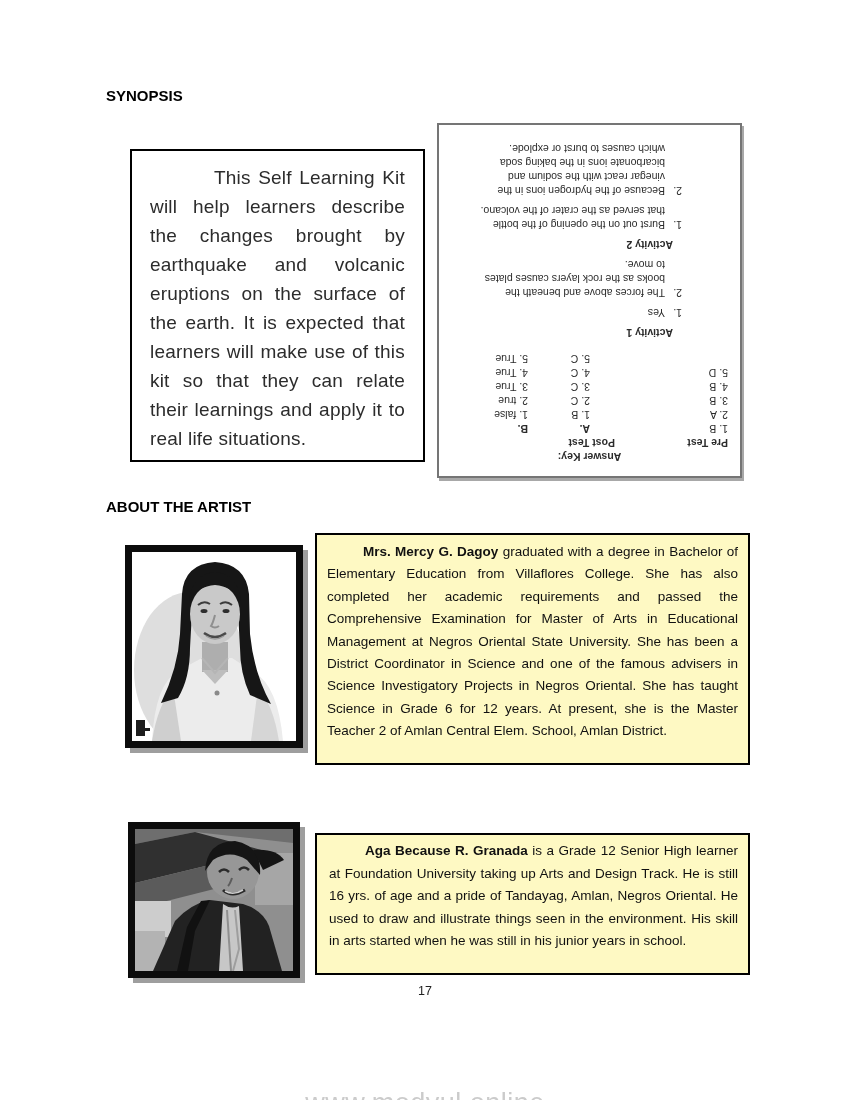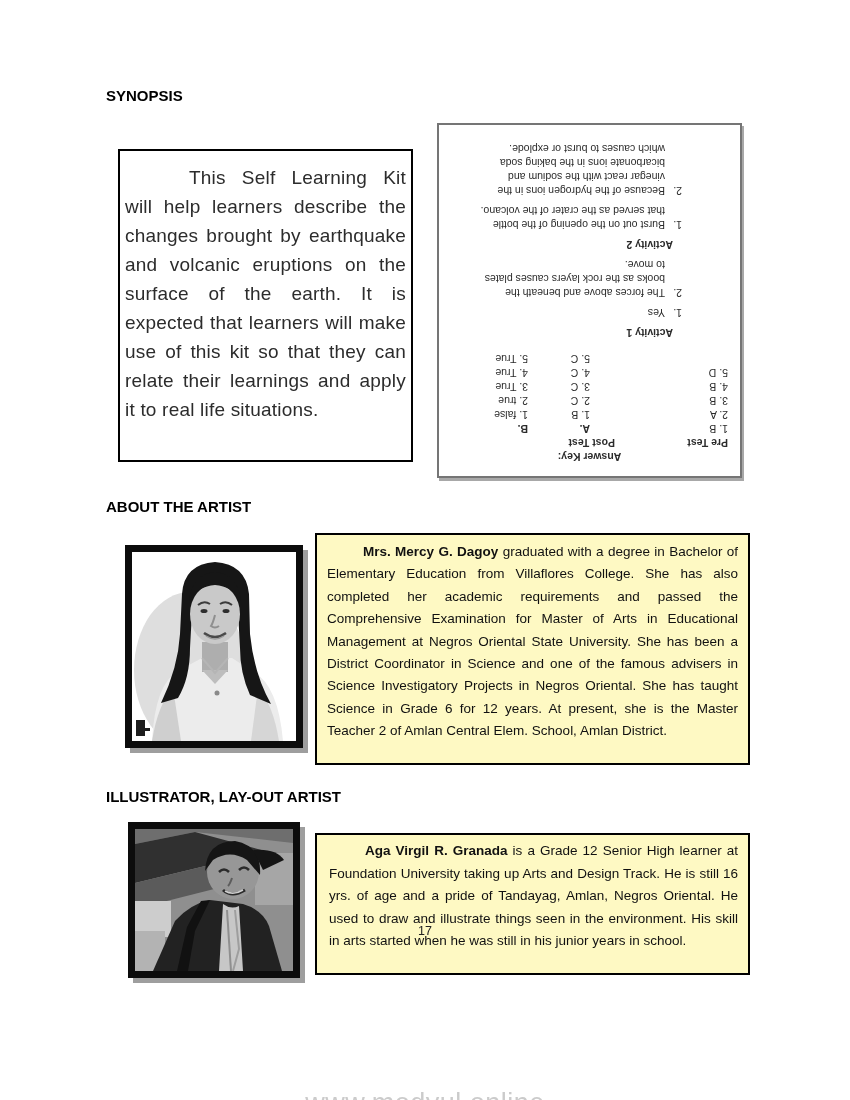--- a/index.html
+++ b/index.html
@@ -5,22 +5,22 @@
   html,body{margin:0;padding:0;background:#fff;}
   *{box-sizing:border-box;}
   .page{
     position:relative;width:850px;height:1100px;background:#ffffff;
     font-family:"Liberation Sans",sans-serif;color:#1a1a1a;overflow:hidden;
   }
   .h-label{position:absolute;left:106px;font-size:15px;font-weight:bold;color:#000;}
 
   
   .syn-box{
-    position:absolute;left:118px;top:149px;width:295px;height:313px;
-    border:2px solid #000;padding:12px 5px;
+    position:absolute;left:130px;top:149px;width:295px;height:313px;
+    border:2px solid #000;padding:12px 18px;
   }
   .syn-text{
     font-size:19px;line-height:29px;text-align:justify;color:#2c2c2c;
     text-indent:64px;letter-spacing:0.2px;
   }
 
   
   .ak-box{
     position:absolute;left:437px;top:123px;width:305px;height:355px;
     border:2px solid #757575;box-shadow:2px 3px 0 #a8a8a8;background:#fff;
@@ -57,21 +57,21 @@
   
   .bio-box{
     position:absolute;border:2px solid #000;background:#fef9c3;
     font-size:13.5px;text-align:justify;color:#111;
   }
   .author-box{left:315px;top:533px;width:435px;height:232px;padding:6px 10px 0 10px;line-height:22.4px;}
   .illus-box{left:315px;top:833px;width:435px;height:142px;padding:5px 10px 0 12px;line-height:22.6px;}
   .bio-box p{margin:0;text-indent:36px;}
   .bio-name{font-weight:bold;}
 
-  .page-num{position:absolute;left:0;top:924px;width:100%;text-align:center;font-size:12.5px;color:#222;}
+  .page-num{position:absolute;left:0;top:984px;width:100%;text-align:center;font-size:12.5px;color:#222;}
   .watermark{
     position:absolute;left:0;top:1088px;width:100%;text-align:center;
     font-size:27px;color:#cbcbcb;letter-spacing:0.5px;
   }
 </style>
 </head>
 <body>
 
 <div class="page">
 
@@ -188,21 +188,20 @@
     </svg>
   </div>
 
   <div class="bio-box author-box">
     <p>
       <span class="bio-name">Mrs. Mercy G. Dagoy</span>
       <span>graduated with a degree in Bachelor of Elementary Education from Villaflores College. She has also completed her academic requirements and passed the Comprehensive Examination for Master of Arts in Educational Management at Negros Oriental State University. She has been a District Coordinator in Science and one of the famous advisers in Science Investigatory Projects in Negros Oriental. She has taught Science in Grade 6 for 12 years. At present, she is the Master Teacher 2 of Amlan Central Elem. School, Amlan District.</span>
     </p>
   </div>
 
-  <div class="h-label" style="top:788px;">ILLUSTRATOR, LAY-OUT ARTIST</div>
 
   <div class="photo-frame illus-frame">
     <svg width="158" height="142" viewBox="0 0 158 142">
       <rect width="158" height="142" fill="#8f8f8f"></rect>
       <polygon points="0,0 158,0 158,14 60,3 0,15" fill="#6e6e6e"></polygon>
       <polygon points="0,15 60,3 152,28 152,42 95,31 0,54" fill="#303030"></polygon>
       <rect x="120" y="24" width="38" height="52" fill="#a6a6a6"></rect>
       <polygon points="0,54 95,31 95,56 0,80" fill="#5b5b5b"></polygon>
       <rect x="0" y="72" width="36" height="36" fill="#cdcdcd"></rect>
       <rect x="0" y="102" width="30" height="40" fill="#b3b3b3"></rect>
@@ -217,21 +216,21 @@
       <path d="M88 61 Q97 69 110 61" stroke="#2a2a2a" stroke-width="3" fill="none"></path>
       <path d="M90 62 Q98 67 108 61" stroke="#cfcfcf" stroke-width="1.5" fill="none"></path>
       <path d="M88 75 Q96 81 104 77 L108 142 L84 142 Z" fill="#c7c7c7"></path>
       <path d="M92 81 L96 142" stroke="#8f8f8f" stroke-width="2"></path>
       <path d="M100 81 L104 120 L98 142" stroke="#9e9e9e" stroke-width="2" fill="none"></path>
     </svg>
   </div>
 
   <div class="bio-box illus-box">
     <p>
-      <span class="bio-name">Aga Virgil R. Granada</span>
+      <span class="bio-name">Aga Because R. Granada</span>
       <span>is a Grade 12 Senior High learner at Foundation University taking up Arts and Design Track. He is still 16 yrs. of age and a pride of Tandayag, Amlan, Negros Oriental. He used to draw and illustrate things seen in the environment. His skill in arts started when he was still in his junior years in school.</span>
     </p>
   </div>
 
   <div class="page-num">17</div>
   <div class="watermark">www.modyul.online</div>
 
 </div>
 
 </body></html>

